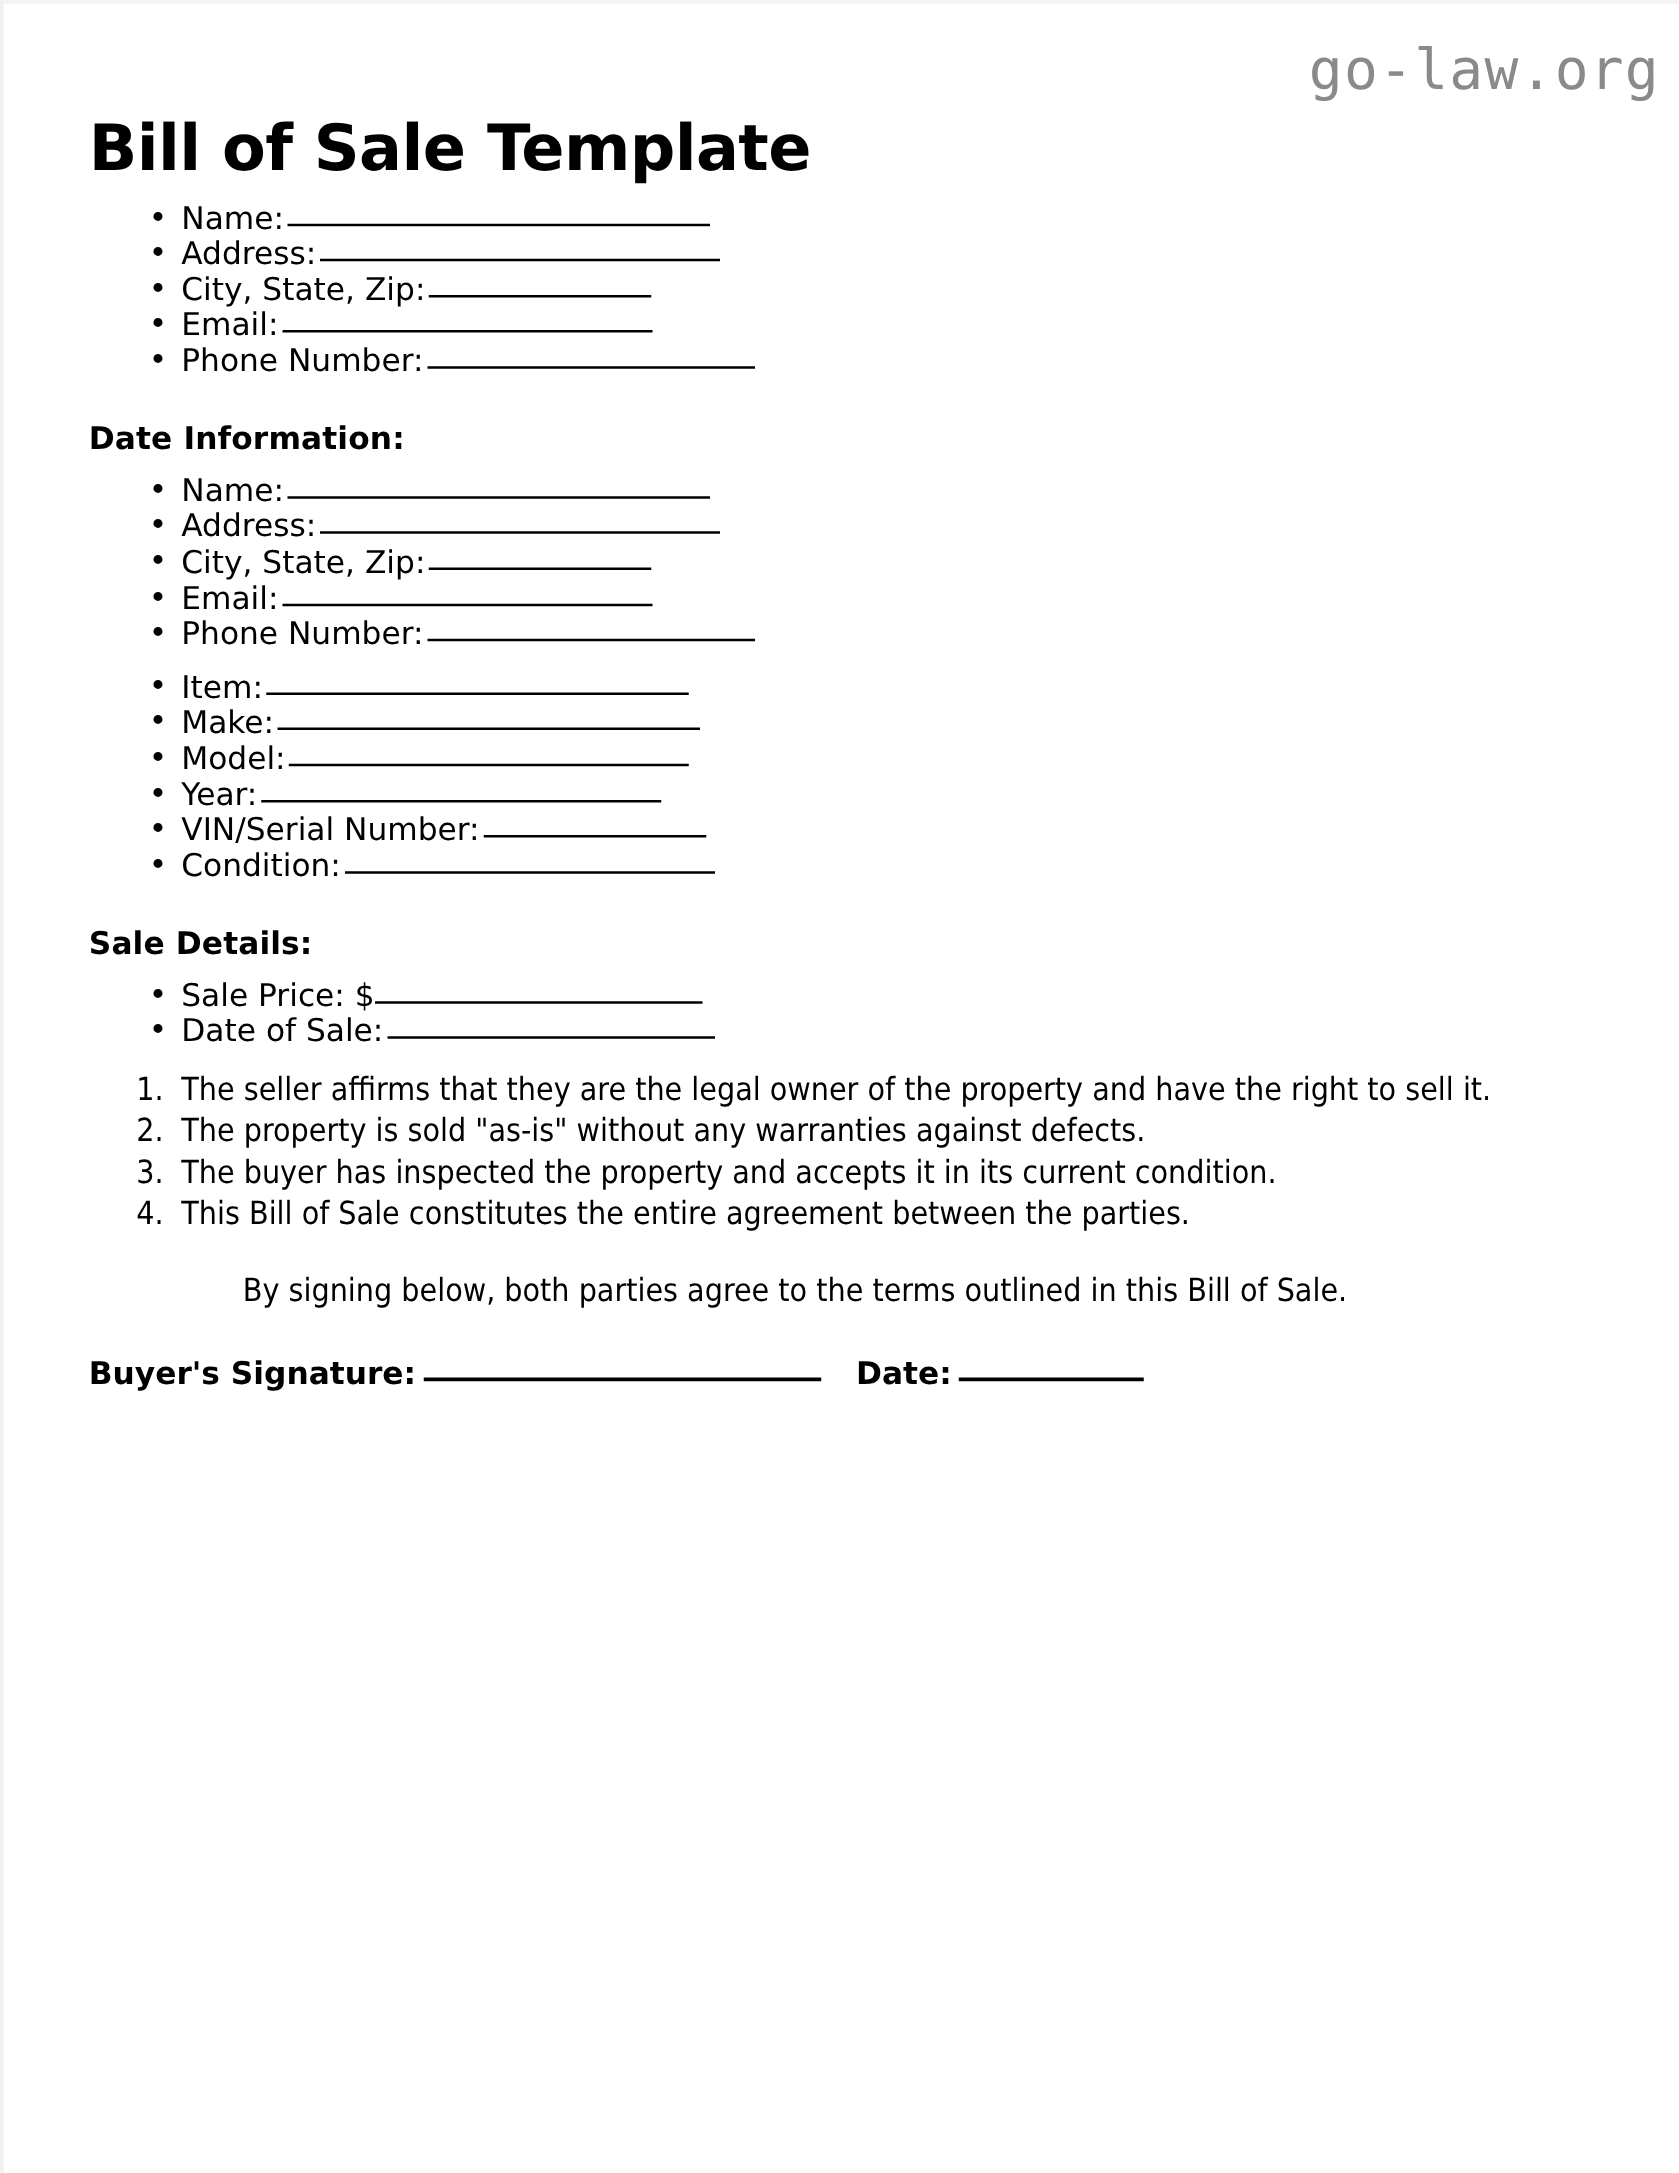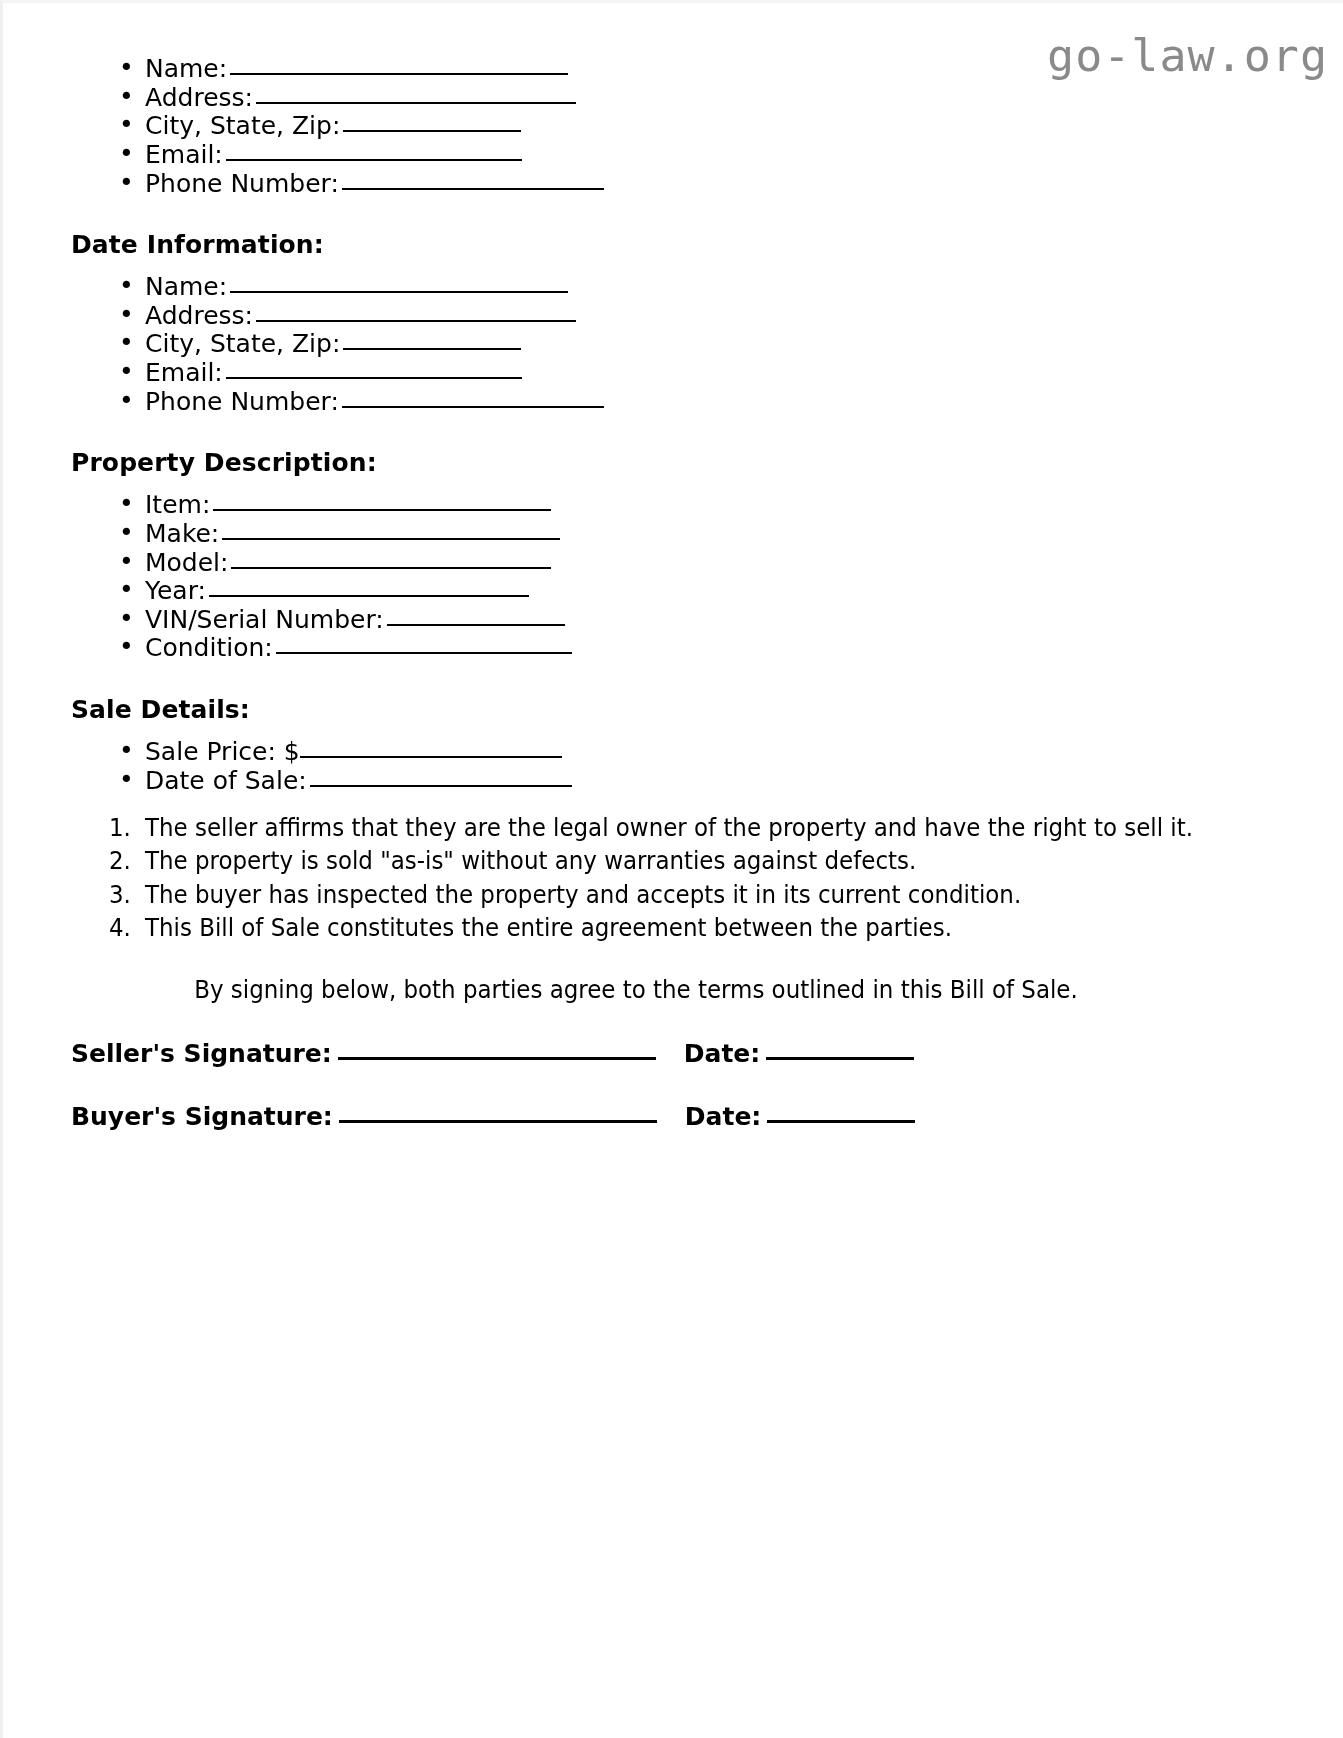--- a/index.html
+++ b/index.html
@@ -174,40 +174,40 @@
 </style>
 </head>
 <body>
 
 <div class="page">
 
   <div class="watermark">go-law.org</div>
 
   <div class="content">
 
+    <h1 class="doc-title">Bill of Sale Template</h1>
 
 
     <ul class="fields">
         <li><span class="bullet">•</span><span>Name:</span><span class="blank w-xxl"></span></li>
         <li><span class="bullet">•</span><span>Address:</span><span class="blank w-xl"></span></li>
         <li><span class="bullet">•</span><span>City, State, Zip:</span><span class="blank w-sm"></span></li>
         <li><span class="bullet">•</span><span>Email:</span><span class="blank w-lg"></span></li>
         <li><span class="bullet">•</span><span>Phone Number:</span><span class="blank w-md"></span></li>
       </ul>
 
     <div class="section-heading">Date Information:</div>
     <ul class="fields">
         <li><span class="bullet">•</span><span>Name:</span><span class="blank w-xxl"></span></li>
         <li><span class="bullet">•</span><span>Address:</span><span class="blank w-xl"></span></li>
         <li><span class="bullet">•</span><span>City, State, Zip:</span><span class="blank w-sm"></span></li>
         <li><span class="bullet">•</span><span>Email:</span><span class="blank w-lg"></span></li>
         <li><span class="bullet">•</span><span>Phone Number:</span><span class="blank w-md"></span></li>
       </ul>
 
-    <div class="section-heading">Property Description:</div>
     <ul class="fields">
         <li><span class="bullet">•</span><span>Item:</span><span class="blank w-xxl"></span></li>
         <li><span class="bullet">•</span><span>Make:</span><span class="blank w-xxl"></span></li>
         <li><span class="bullet">•</span><span>Model:</span><span class="blank w-xl"></span></li>
         <li><span class="bullet">•</span><span>Year:</span><span class="blank w-xl"></span></li>
         <li><span class="bullet">•</span><span>VIN/Serial Number:</span><span class="blank w-sm"></span></li>
         <li><span class="bullet">•</span><span>Condition:</span><span class="blank w-lg"></span></li>
       </ul>
 
     <div class="section-heading">Sale Details:</div>
@@ -219,18 +219,17 @@
     <ol class="terms narrow">
         <li>The seller affirms that they are the legal owner of the property and have the right to sell it.</li>
         <li>The property is sold "as-is" without any warranties against defects.</li>
         <li>The buyer has inspected the property and accepts it in its current condition.</li>
         <li>This Bill of Sale constitutes the entire agreement between the parties.</li>
       </ol>
 
     <p class="closing narrow">By signing below, both parties agree to the terms outlined in this Bill of Sale.</p>
 
     <div>
-        <div class="sig-row"><span>Seller's Signature:</span><span class="sig-blank"></span><span class="date-label">Date:</span><span class="date-blank"></span></div>
         <div class="sig-row"><span>Buyer's Signature:</span><span class="sig-blank"></span><span class="date-label">Date:</span><span class="date-blank"></span></div>
       </div>
 
   </div>
 </div>
 
 </body></html>

